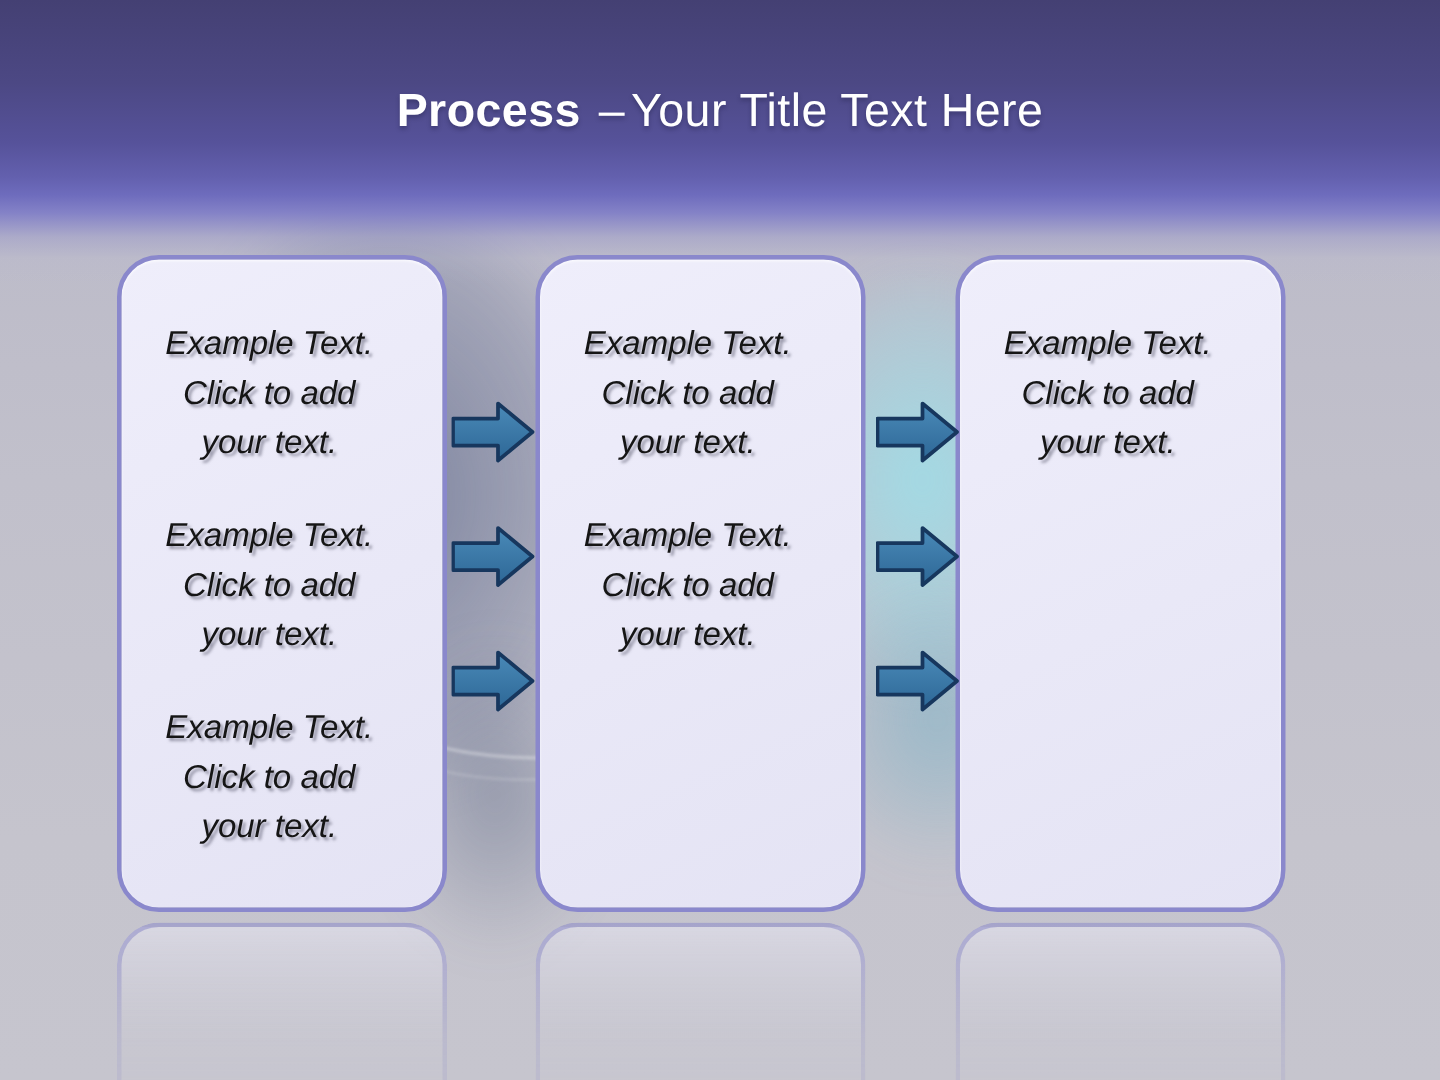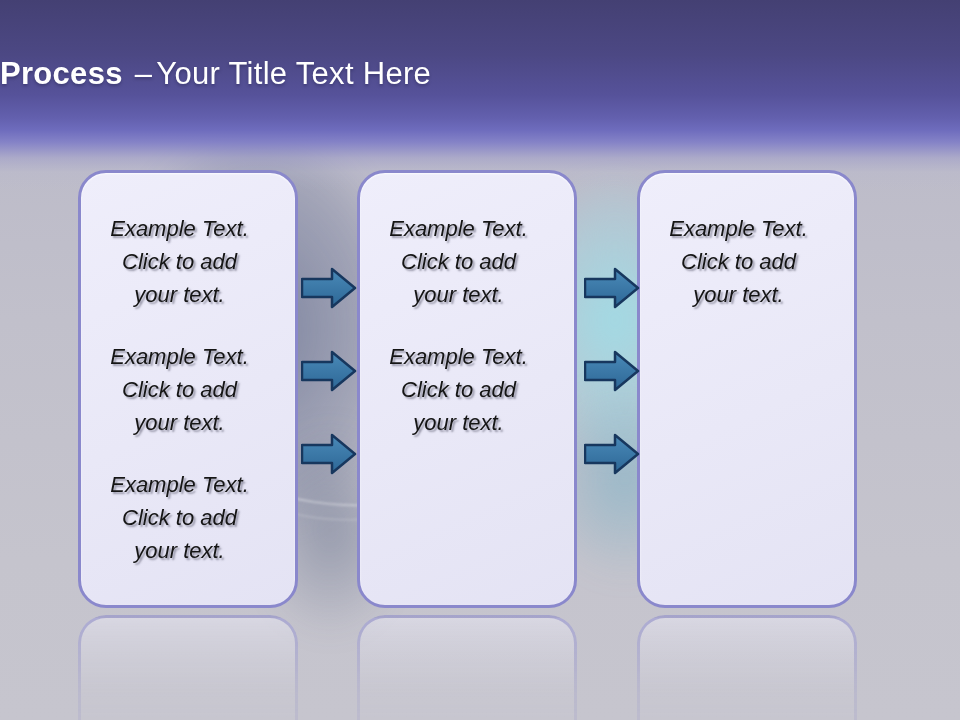--- a/index.html
+++ b/index.html
@@ -67,21 +67,21 @@
       #6e6cbd 130px,
       rgba(122,120,198,0.85) 142px,
       rgba(150,148,200,0.45) 158px,
       rgba(180,179,208,0.18) 172px,
       rgba(190,189,208,0) 190px);
   }
 
   .slide-title {
     position: absolute;
     top: 55px; left: 0; width: 960px;
-    text-align: left;
+    text-align: center;
     color: #ffffff;
     font-size: 31px;
     line-height: 37px;
     letter-spacing: 0.3px;
     text-shadow: 0 2px 3px rgba(25,25,60,0.35);
     white-space: nowrap;
   }
   .t-em { font-weight: bold; }
   .t-sep { font-weight: normal; margin-left: 12px; margin-right: 4px; }
   .t-rest { font-weight: normal; }

